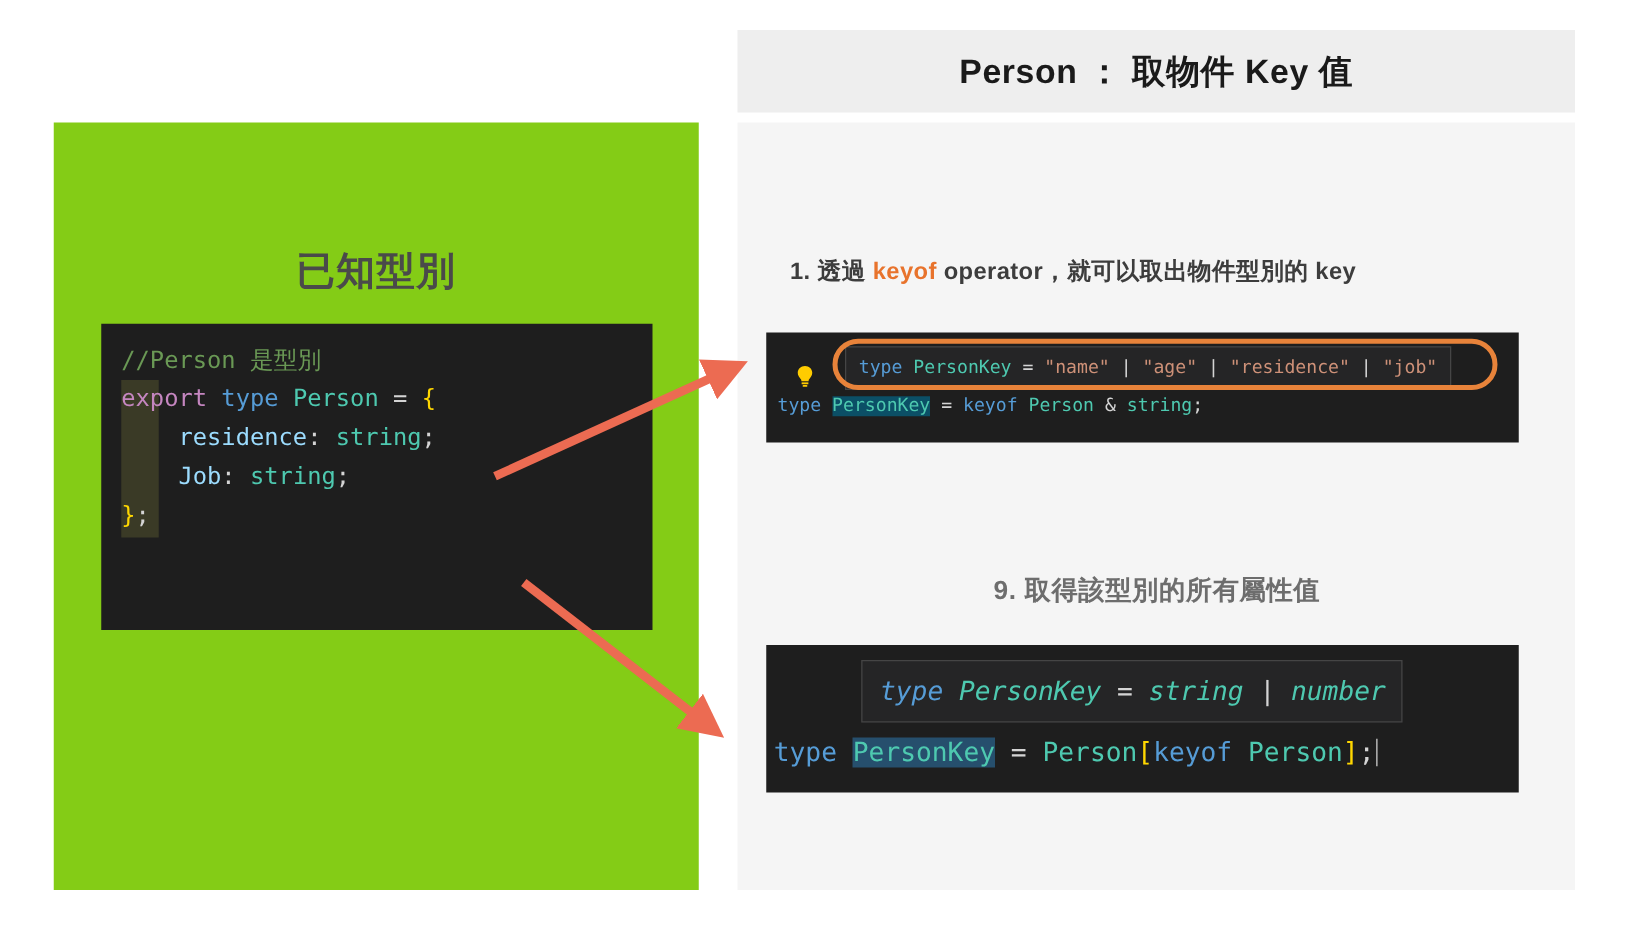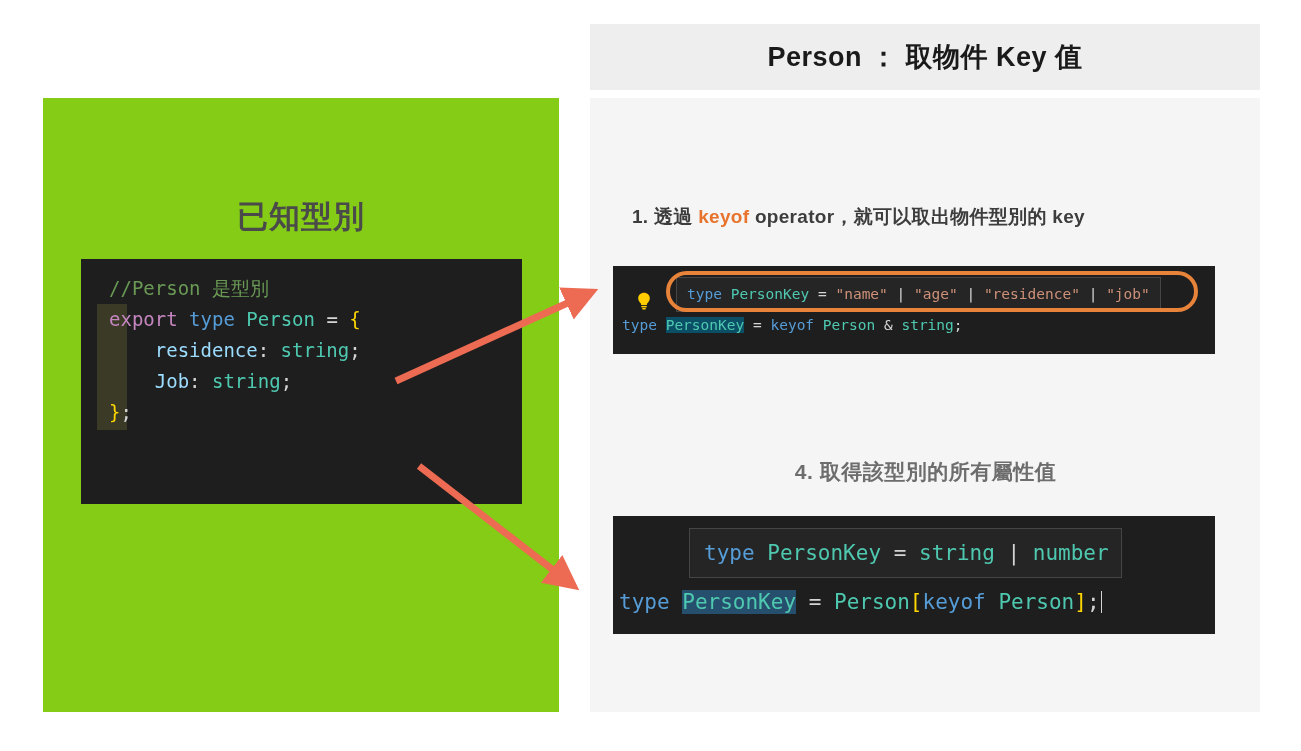--- a/index.html
+++ b/index.html
@@ -73,21 +73,21 @@
     height: 245px;
     background: #1e1e1e;
     box-sizing: border-box;
     padding: 14px 0 0 0;
     font-family: "DejaVu Sans Mono", "Liberation Mono", monospace;
     font-size: 19px;
     line-height: 31px;
     overflow: hidden;
   }
   .code-left .ln {
-    padding-left: 28px;
+    padding-left: 16px;
     white-space: pre;
     position: relative;
     z-index: 2;
   }
   .indent-guide {
     position: absolute;
     left: 16px;
     top: 45px;
     width: 30px;
     height: 126px;
@@ -173,20 +173,21 @@
   }
   .hint1 {
     left: 63px;
     top: 11px;
     padding: 5px 10px 5px 10px;
   }
   .hint2 {
     left: 76px;
     top: 12px;
     padding: 6px 12px 6px 14px;
+    font-style: italic;
   }
 
   .editor-line {
     position: absolute;
     white-space: pre;
   }
   .line-r1 { left: 9px; top: 48px; }
   .line-r2 { left: 6px; top: 68px; }
 
   .sel {
@@ -271,21 +272,21 @@
     </svg>
   </span>
 
   <div class="orange-ring"></div>
 
   <div class="hint-box hint1"><span class="t-type">type</span><span class="t-plain"> </span><span class="t-cls">PersonKey</span><span class="t-plain"> </span><span class="t-op">=</span><span class="t-plain"> </span><span class="t-str">"name"</span><span class="t-punc"> | </span><span class="t-str">"age"</span><span class="t-punc"> | </span><span class="t-str">"residence"</span><span class="t-punc"> | </span><span class="t-str">"job"</span></div>
 
   <div class="editor-line line-r1"><span class="t-type">type</span><span class="t-plain"> </span><span class="sel">PersonKey</span><span class="t-plain"> </span><span class="t-op">=</span><span class="t-plain"> </span><span class="t-type">keyof</span><span class="t-plain"> </span><span class="t-cls">Person</span><span class="t-plain"> </span><span class="t-punc">&amp;</span><span class="t-plain"> </span><span class="t-cls">string</span><span class="t-punc">;</span></div>
 </div>
 
-<div class="step-heading step2-heading">4. 取得該型別的所有屬性值</div>
+<div class="step-heading step2-heading">9. 取得該型別的所有屬性值</div>
 
 <div class="code-right code-r2">
   <div class="hint-box hint2"><span class="t-type">type</span><span class="t-plain"> </span><span class="t-cls">PersonKey</span><span class="t-plain"> </span><span class="t-op">=</span><span class="t-plain"> </span><span class="t-cls">string</span><span class="t-punc"> | </span><span class="t-cls">number</span></div>
 
   <div class="editor-line line-r2"><span class="t-type">type</span><span class="t-plain"> </span><span class="sel-dim">PersonKey</span><span class="t-plain"> </span><span class="t-op">=</span><span class="t-plain"> </span><span class="t-cls">Person</span><span class="t-brace">[</span><span class="t-type">keyof</span><span class="t-plain"> </span><span class="t-cls">Person</span><span class="t-brace">]</span><span class="t-punc">;</span><span class="caret"></span></div>
 </div>
 
 <svg class="arrows" viewBox="0 0 1301 751">
   <defs>
     <marker id="ah" markerWidth="5" markerHeight="5" refX="2.6" refY="2.5" orient="auto">

